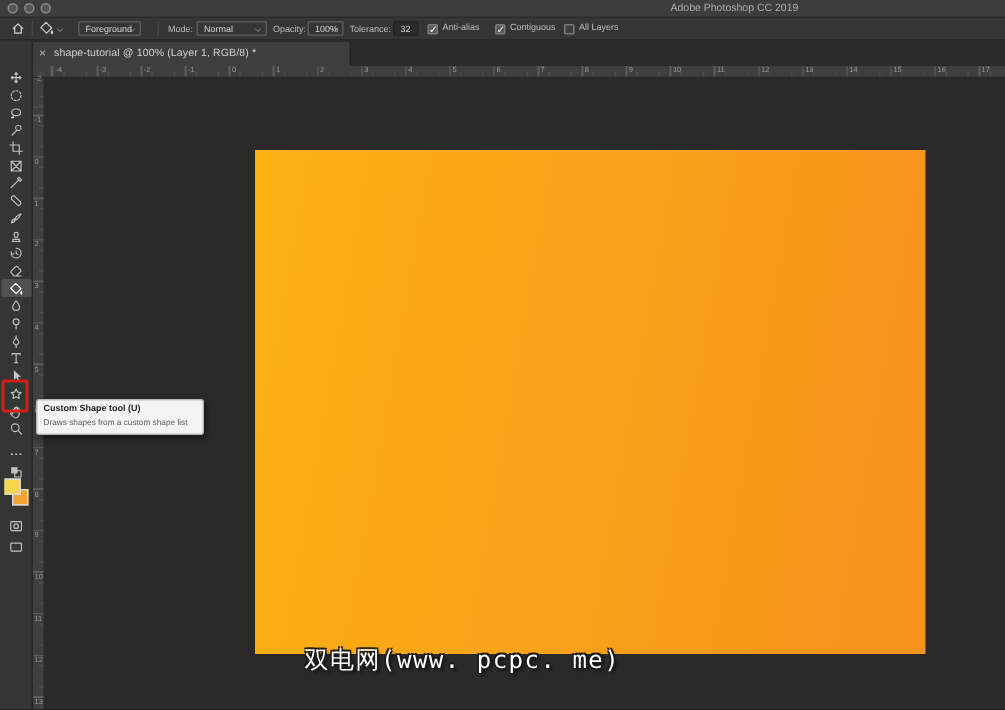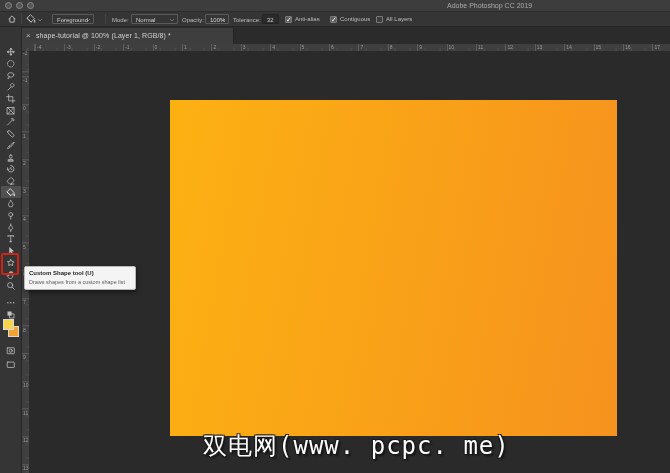--- a/index.html
+++ b/index.html
@@ -57,21 +57,21 @@
   .tool.sel{background:#505050;color:#ffffff;border-radius:1px;}
   .tb-extra{position:absolute;left:1px;width:20px;height:12px;display:flex;align-items:center;justify-content:center;color:#c3c3c3;}
   .tb-extra svg{width:9.5px;height:9.5px;}
   .swatch{position:absolute;border:1px solid #d8d8d8;}
   .sw-bg{left:8px;top:299px;width:11px;height:11px;}
   .sw-fg{left:3px;top:292px;width:11px;height:11px;}
 
   
   .canvas{position:absolute;left:170px;top:100px;width:447px;height:336px;}
   .watermark{position:absolute;left:203px;top:430px;font-family:"DejaVu Sans Mono","DejaVu Sans",monospace;
-    font-size:24px;color:#ffffff;white-space:nowrap;letter-spacing:1px;
+    font-size:16px;color:#ffffff;white-space:nowrap;letter-spacing:1px;
     text-shadow:-1px -1px 0 #1b1b1b,1px -1px 0 #1b1b1b,-1px 1px 0 #1b1b1b,1px 1px 0 #1b1b1b,2px 2px 2px rgba(0,0,0,.55);text-align:center;}
 
   
   .redbox{position:absolute;left:1px;top:253px;width:18px;height:22px;border:2px solid #cf2318;border-radius:2px;}
   .tooltip{position:absolute;left:24px;top:266px;width:112px;background:#f4f4f4;border:1px solid #b9b9b9;border-radius:2px;
     box-shadow:1px 2px 4px rgba(0,0,0,.5);padding:3px 4px 4px 4px;}
   .tt-title{font-size:6px;font-weight:bold;color:#1c1c1c;white-space:nowrap;}
   .tt-body{font-size:5.5px;color:#5c5c5c;white-space:nowrap;margin-top:3px;}
 </style>
 </head>

